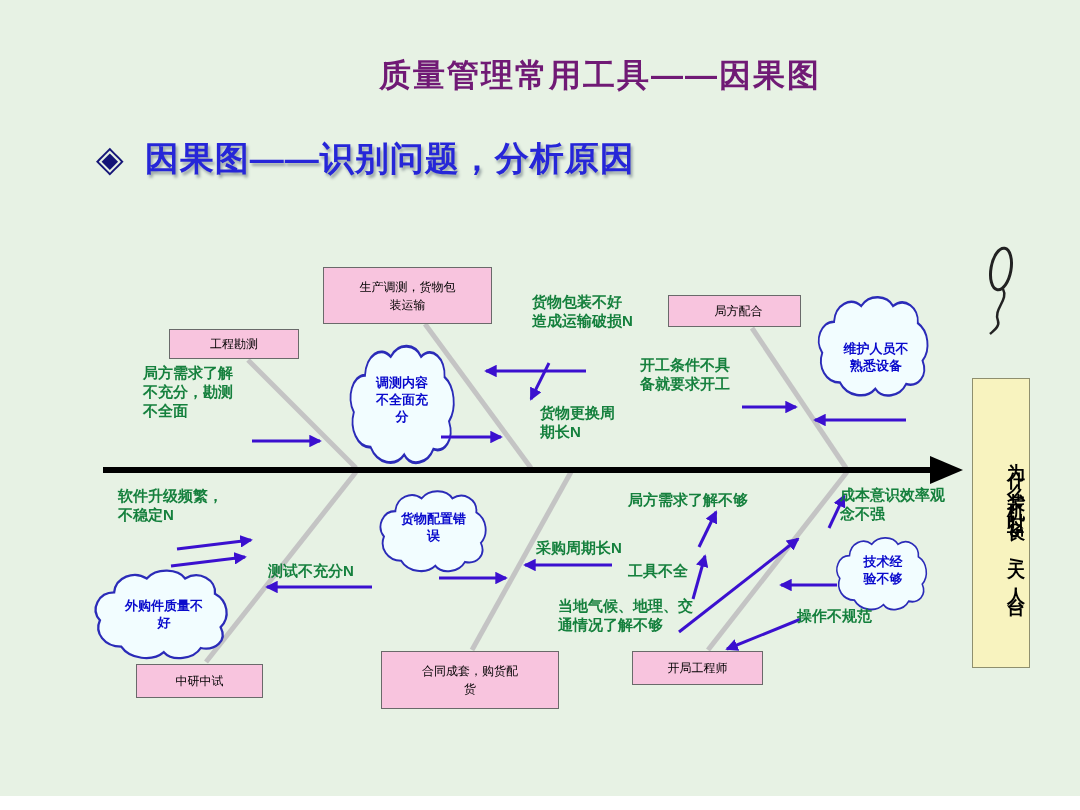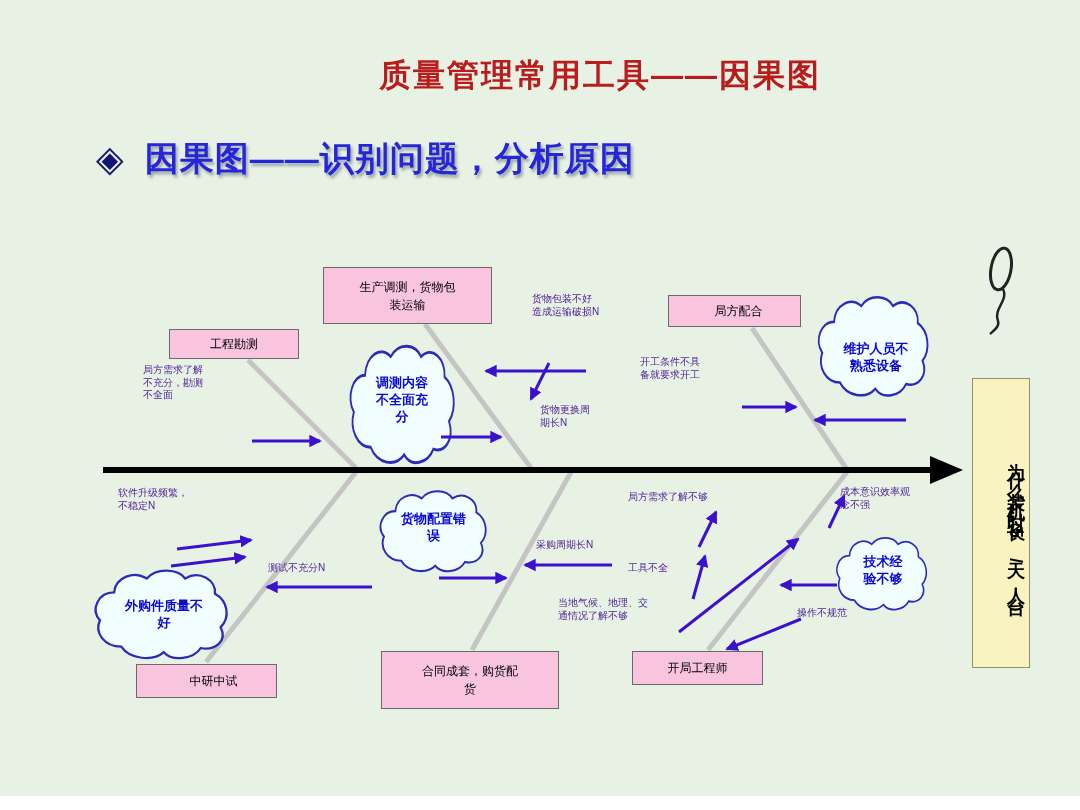--- a/index.html
+++ b/index.html
@@ -7,40 +7,40 @@
     width:1080px;height:810px;
     background:#e7f2e4;
     font-family:"Liberation Sans","DejaVu Sans",sans-serif;
     position:relative;overflow:hidden;
   }
   .slide{position:absolute;inset:0;}
   .abs{position:absolute;}
 
   .slide-title{
     left:120px;right:0;top:54px;text-align:center;
-    font-size:32px;font-weight:bold;color:#b91c1c;letter-spacing:2px;
+    font-size:32px;font-weight:bold;color:#701a75;letter-spacing:2px;
   }
   .slide-subtitle{
     left:96px;top:136px;display:flex;align-items:center;
     font-size:34px;font-weight:bold;color:#2626d8;
     text-shadow:2px 3px 3px #9aa6a6;letter-spacing:1px;
   }
   .slide-subtitle .bullet{
     color:#141477;margin-right:20px;font-size:36px;text-shadow:none;
   }
 
   .category-box{
     background:#f8c4de;border:1px solid #6a6a6a;
     display:flex;align-items:center;justify-content:center;
     text-align:center;font-size:12px;color:#000;
     white-space:pre-line;line-height:1.5;
   }
 
   .cause{
-    color:#4c1d95;font-weight:normal;font-size:10px;
+    color:#15803d;font-weight:bold;font-size:15px;
     white-space:pre-line;line-height:1.25;
   }
 
   .cloud-text{
     color:#0909cc;font-weight:bold;font-size:13px;
     white-space:pre-line;line-height:1.3;text-align:center;
   }
 
   .effect-box{
     left:972px;top:378px;width:58px;height:290px;
@@ -118,21 +118,21 @@
   <div class="abs slide-title">质量管理常用工具——因果图</div>
   <div class="abs slide-subtitle">
     <span class="bullet">◈</span>
     <span>因果图——识别问题，分析原因</span>
   </div>
 
   <div class="abs category-box" style="left:169px;top:329px;width:128px;height:28px;">工程勘测</div>
   <div class="abs category-box" style="left:323px;top:267px;width:167px;height:55px;">生产调测，货物包
 装运输</div>
   <div class="abs category-box" style="left:668px;top:295px;width:123px;height:30px;padding-left:8px;">局方配合</div>
-  <div class="abs category-box" style="left:136px;top:664px;width:125px;height:32px;padding-left:14px;">中研中试</div>
+  <div class="abs category-box" style="left:136px;top:664px;width:125px;height:32px;">中研中试</div>
   <div class="abs category-box" style="left:381px;top:651px;width:176px;height:56px;">合同成套，购货配
 货</div>
   <div class="abs category-box" style="left:632px;top:651px;width:129px;height:32px;">开局工程师</div>
 
   <div class="abs cloud-text" style="left:352px;top:375px;width:100px;">调测内容
 不全面充
 分</div>
   <div class="abs cloud-text" style="left:826px;top:341px;width:100px;">维护人员不
 熟悉设备</div>
   <div class="abs cloud-text" style="left:386px;top:511px;width:95px;">货物配置错

